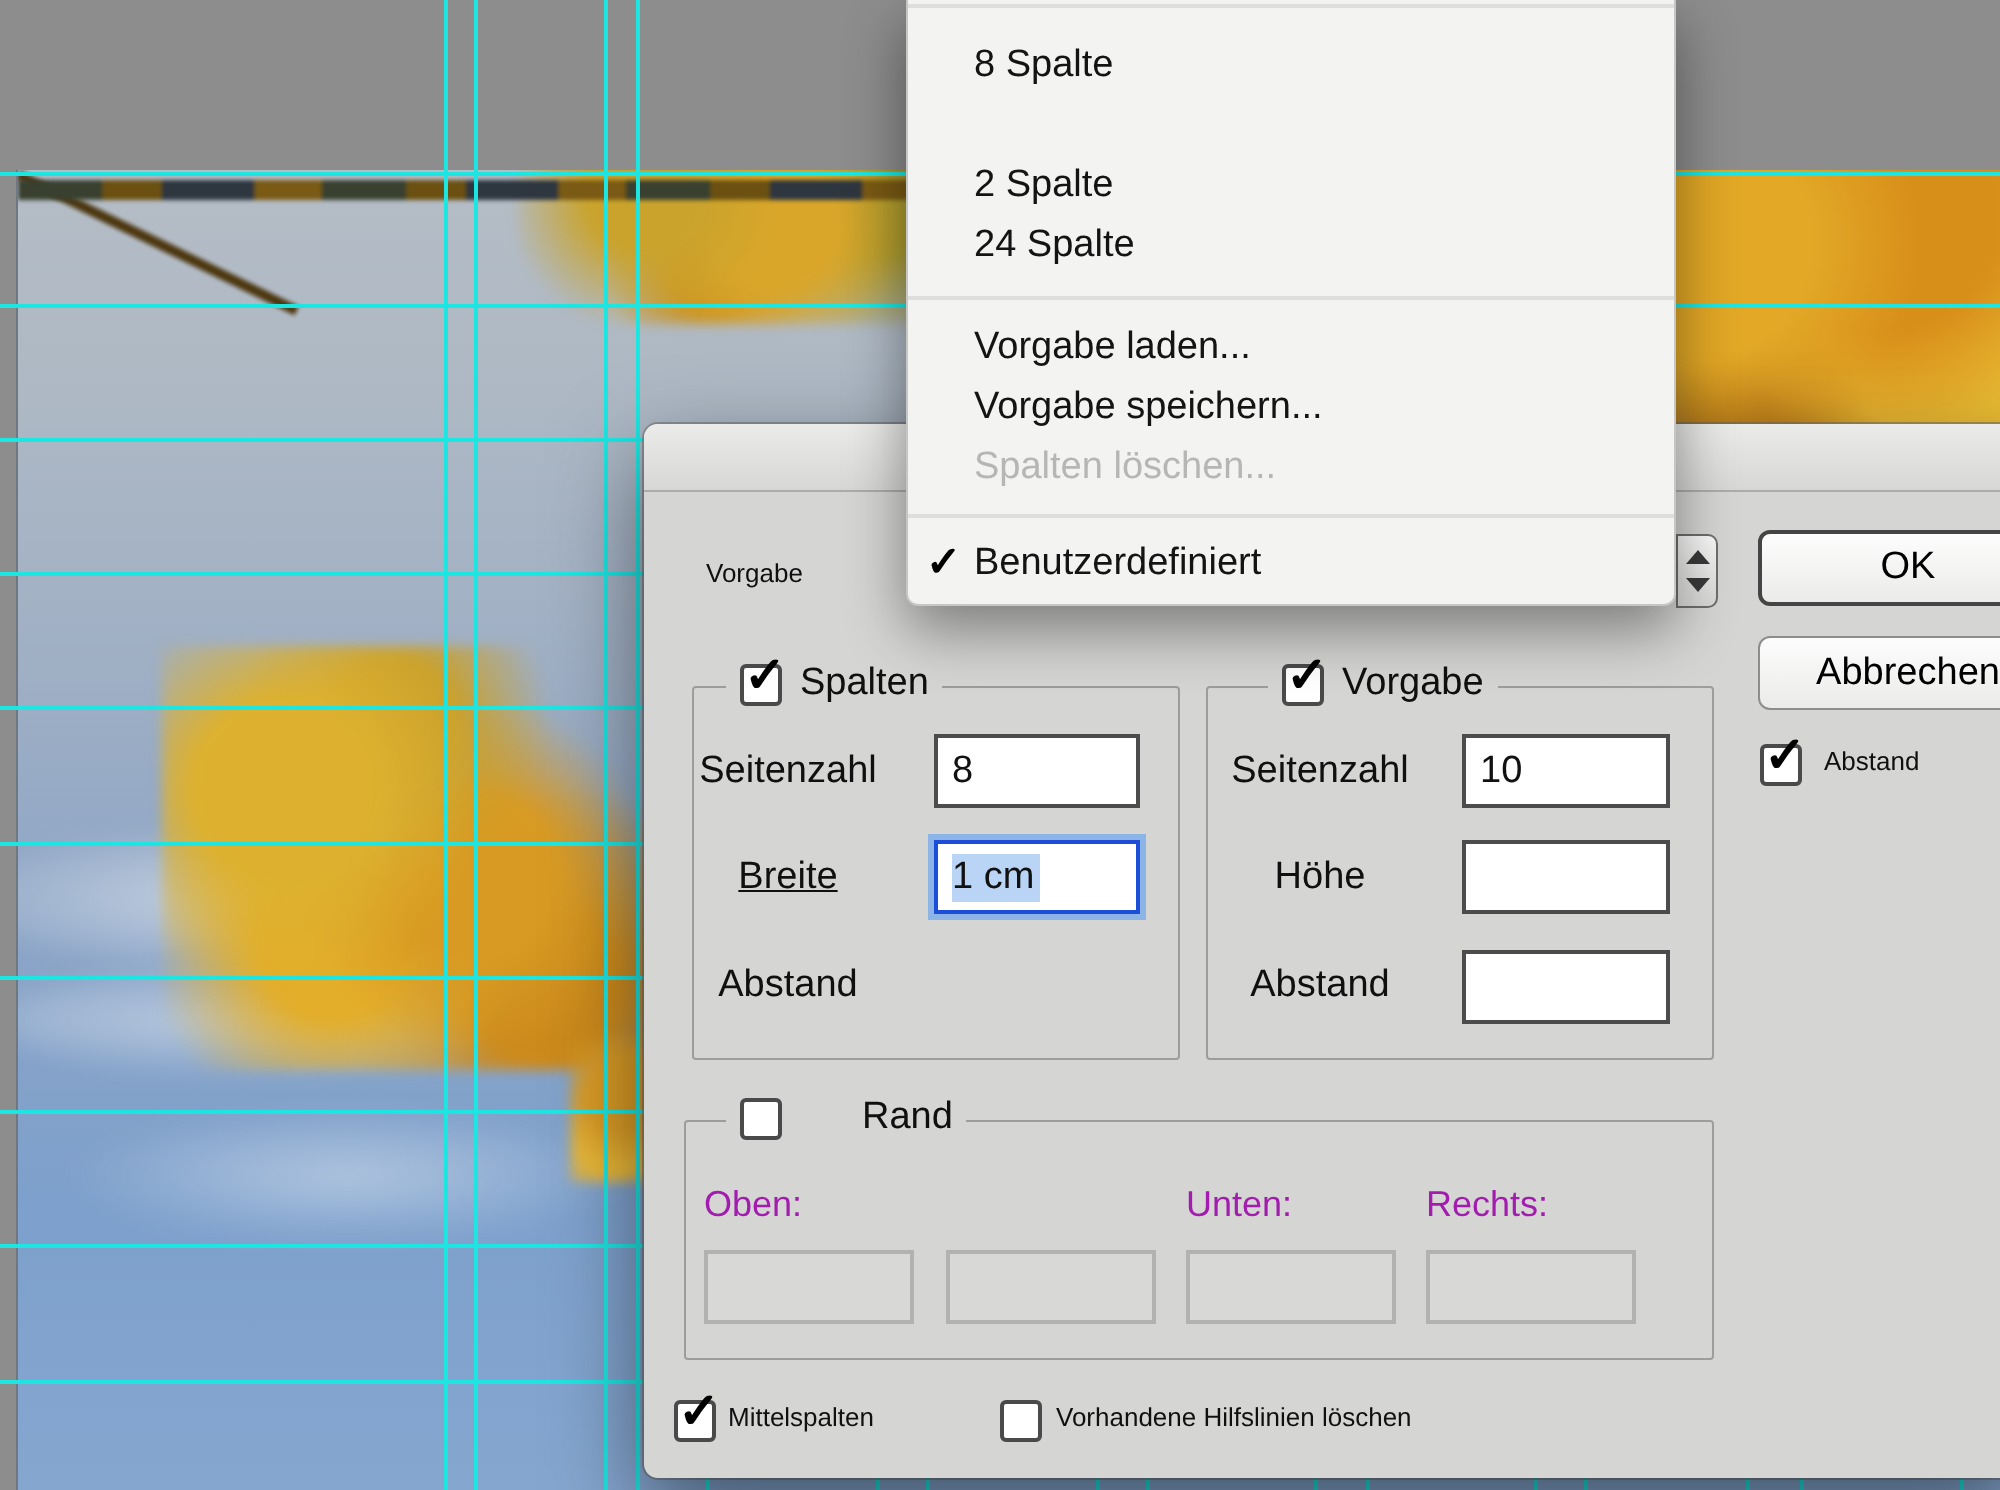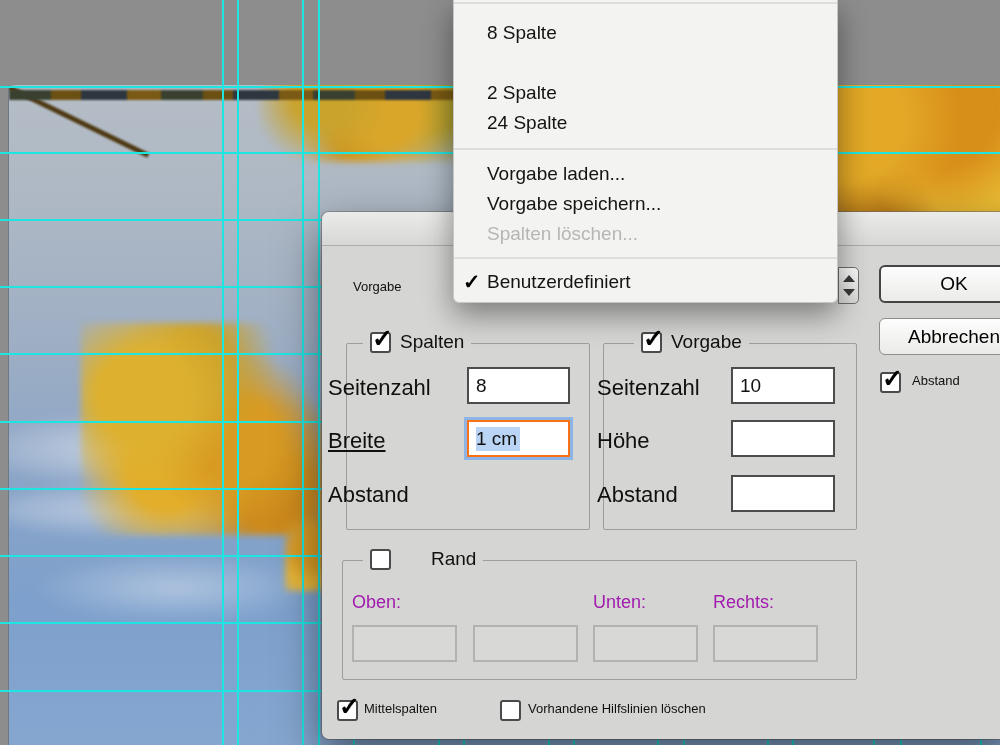--- a/index.html
+++ b/index.html
@@ -47,35 +47,35 @@
   .hg{position:absolute;left:0;width:1000px;height:2px;background:var(--guide);}
   .tick{position:absolute;top:738px;height:7px;width:2px;background:var(--guide);}
 
   
   .dialog{left:322px;top:212px;width:690px;height:527px;background:#d5d5d3;
     border-radius:7px;box-shadow:0 18px 45px rgba(0,0,0,.5),0 0 0 1px rgba(110,110,110,.55);}
   .titlebar{left:0;top:0;width:100%;height:33px;border-radius:7px 7px 0 0;
     background:linear-gradient(#ecece a,#d7d7d5);background:linear-gradient(#ebebe9,#d7d7d5);
     border-bottom:1px solid #acacaa;}
   .dlabel{font-size:13px;color:#101010;white-space:nowrap;}
-  .glabel{position:absolute;font-size:22px;color:#101010;text-align:left;}
+  .glabel{position:absolute;font-size:19px;color:#101010;text-align:center;}
 
   .group{border:1.5px solid #9d9d9b;border-radius:2px;}
   .group-head{position:absolute;top:-13px;display:flex;align-items:center;gap:9px;
     background:#d5d5d3;padding:0 7px;font-size:19px;color:#101010;}
 
   .cbx{position:relative;display:inline-block;width:21px;height:21px;background:#fff;
     border:2px solid #4a4a4a;border-radius:3px;box-sizing:border-box;flex:none;}
   .cbx .check{position:absolute;left:0px;top:-8px;font-size:25px;font-weight:bold;color:#000;line-height:1;}
 
   .field{position:absolute;width:103px;height:37px;background:#fff;border:2px solid #4c4c4c;
     box-sizing:border-box;font-size:19px;color:#111;padding:0 0 0 7px;border-radius:0;
     font-family:"Liberation Sans",sans-serif;display:flex;align-items:center;}
   input.field{display:block;line-height:33px;}
-  .field.focused{border-color:#43astatic;border:2px solid #f97316;box-shadow:0 0 0 3px #8cb4e6;}
+  .field.focused{border-color:#43astatic;border:2px solid #1d4ed8;box-shadow:0 0 0 3px #8cb4e6;}
   .field .sel{background:#b9d4f4;padding:1px 3px 1px 0;}
   .field.disabled{background:#d8d8d6;border:2px solid #b2b2b0;}
   .mlabel{position:absolute;font-size:18px;color:#a21caf;}
 
   .btn{position:absolute;width:150px;height:38px;border-radius:6px;font-size:19px;color:#000;
     background:linear-gradient(#fdfdfd,#ebebe9);display:flex;align-items:center;justify-content:center;}
   .btn.primary{border:2.5px solid #454545;box-sizing:border-box;}
   .btn.secondary{border:1.5px solid #8d8d8b;box-sizing:border-box;height:37px;}
 
   .stepper{left:516px;top:55px;width:21px;height:37px;box-sizing:border-box;

